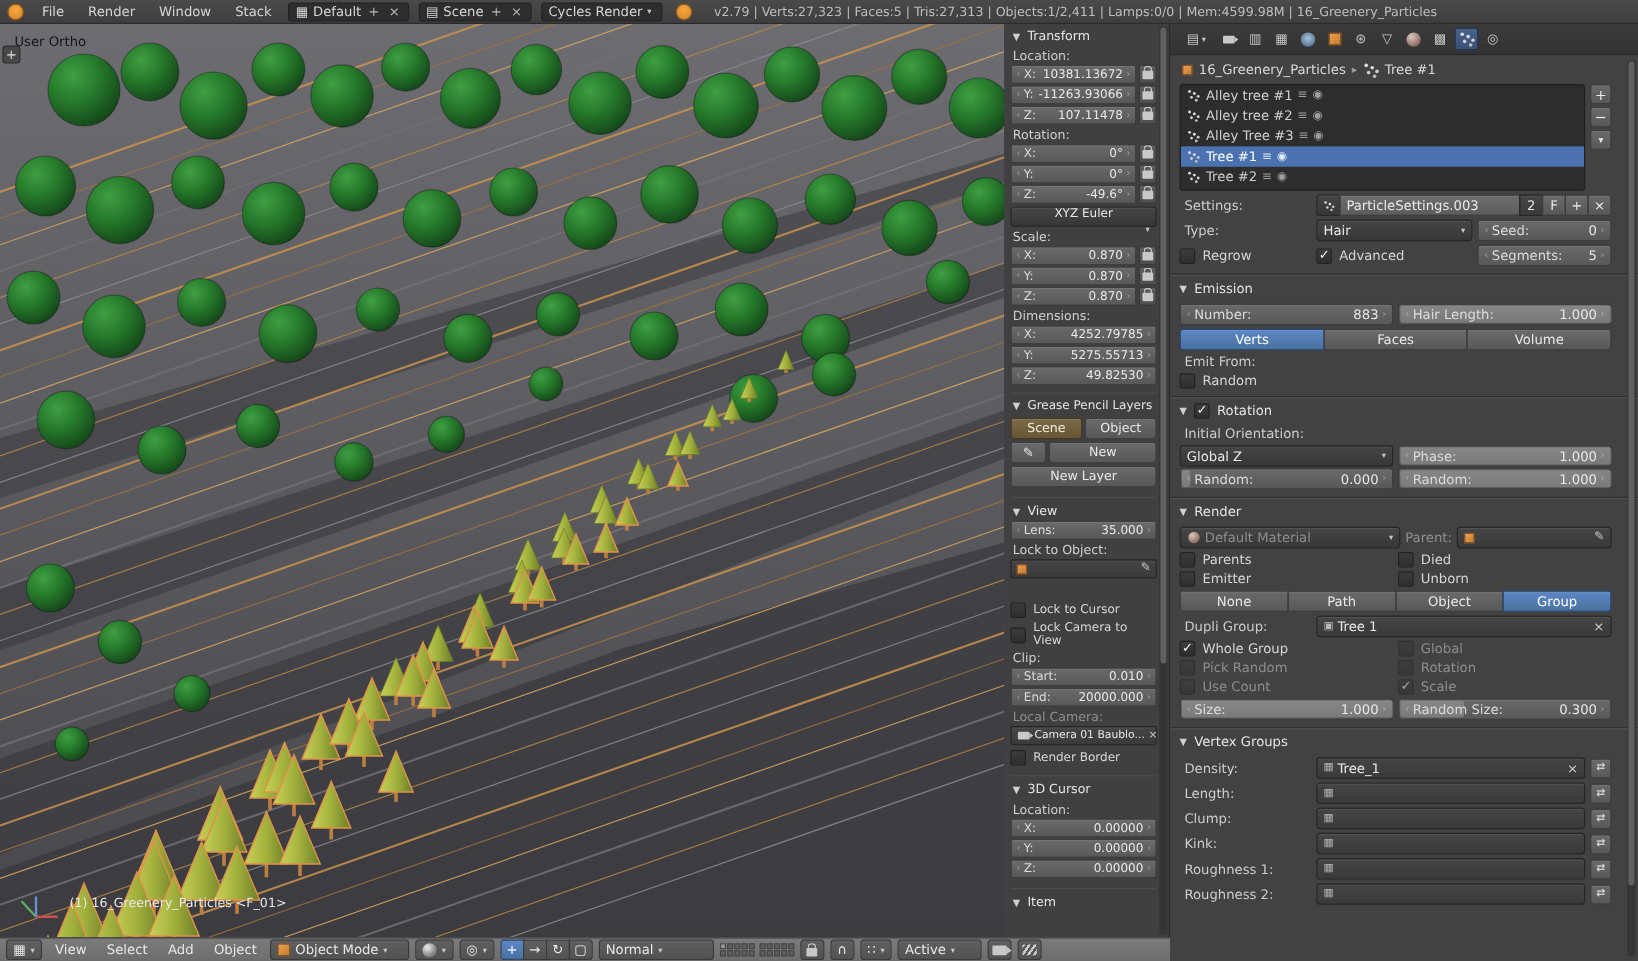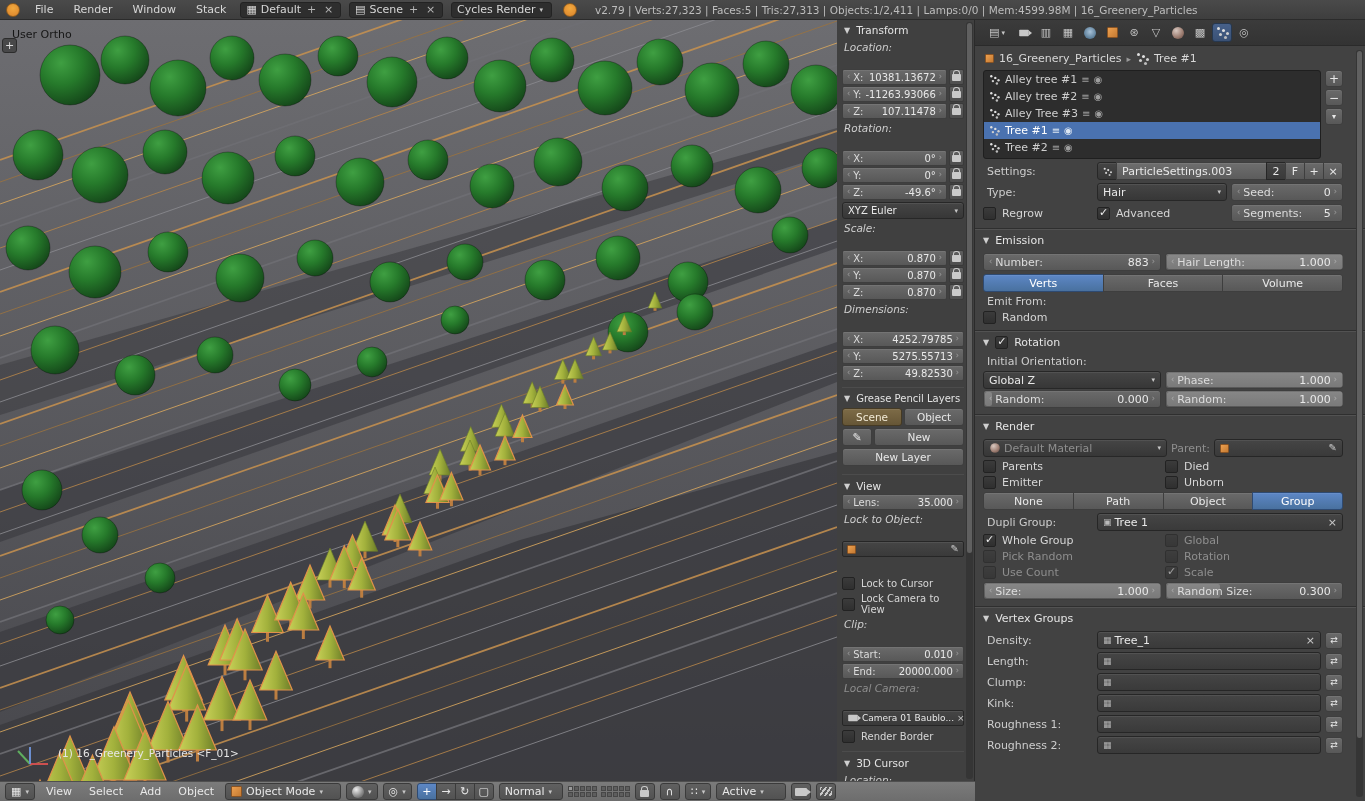--- a/index.html
+++ b/index.html
@@ -86,27 +86,27 @@
     display:flex; align-items:center; justify-content:center; color:#ddd; background:rgba(60,60,60,.75);
     border:1px solid #2c2c2c; border-radius:3px; }
   .vstatus { position:absolute; left:58px; bottom:22px; color:#e6e6e6; font-size:10.5px; }
 
   
   #npanel { position:absolute; left:837px; top:20px; width:138px; height:761px;
     background:#404040; border-right:1px solid #2b2b2b; overflow:hidden; font-size:10.5px; }
   #npanel .ncontent { padding:0 10px 0 5px; }
   #npanel .field { height:16px; font-size:10px; padding:0 4px; border-radius:2px; }
   #npanel .drop  { height:17px; font-size:10px; }
-  #npanel .lbl { color:#cfcfcf; padding:3px 2px 16px;font-style:italic; }
+  #npanel .lbl { color:#cfcfcf; padding:3px 2px 1px; }
   #npanel .phead { padding:4px 2px 2px; }
   .stack { display:flex; flex-direction:column; gap:1px; flex:1; }
   .lockline { display:flex; gap:2px; align-items:center; }
   .lockbtn { flex:none; width:15px; height:16px; display:flex; justify-content:center;
     background:linear-gradient(#5e5e5e,#4e4e4e); border:1px solid #3a3a3a; border-radius:2px; }
-  #npanel .wide { width:100%; margin-top:2px; }
+  #npanel .wide { width:100%; margin-top:2px;flex-direction:column; }
   #npanel .row { display:flex; gap:2px; margin-top:2px; }
   #np-scroll { position:absolute; right:1px; top:2px; bottom:2px; width:7px; background:#353535; border-radius:3px; }
   #np-scroll .thumb { position:absolute; left:1px; right:1px; top:1px; height:70%; background:#606060; border-radius:3px; }
 
   
   #vheader { position:absolute; left:0; top:781px; width:975px; height:20px;
     display:flex; align-items:center; gap:5px; padding:0 5px;
     background:linear-gradient(#7b7b7b,#6d6d6d); border-top:1px solid #4f4f4f; color:#e8e8e8; }
   .hmenu { padding:0 6px; }
   .hdrop { height:17px; display:flex; align-items:center; gap:4px; padding:0 5px;
@@ -681,21 +681,21 @@
     <span class="hdrop">
       <span class="gly">◎</span>
       <span class="caret">▾</span>
     </span>
     <span class="hgroup">
       <span class="hicon blue">+</span>
       <span class="hicon">→</span>
       <span class="hicon">↻</span>
       <span class="hicon">▢</span>
     </span>
-    <span class="hdrop" style="width:64px">
+    <span class="hdrop" style="width:96px">
       <span>Normal</span>
       <span class="caret">▾</span>
     </span>
     <span class="layers">
       <span class="lgrid" id="lgrid1">
           <span class="lcell on"></span>
           <span class="lcell"></span>
           <span class="lcell"></span>
           <span class="lcell"></span>
           <span class="lcell"></span>

